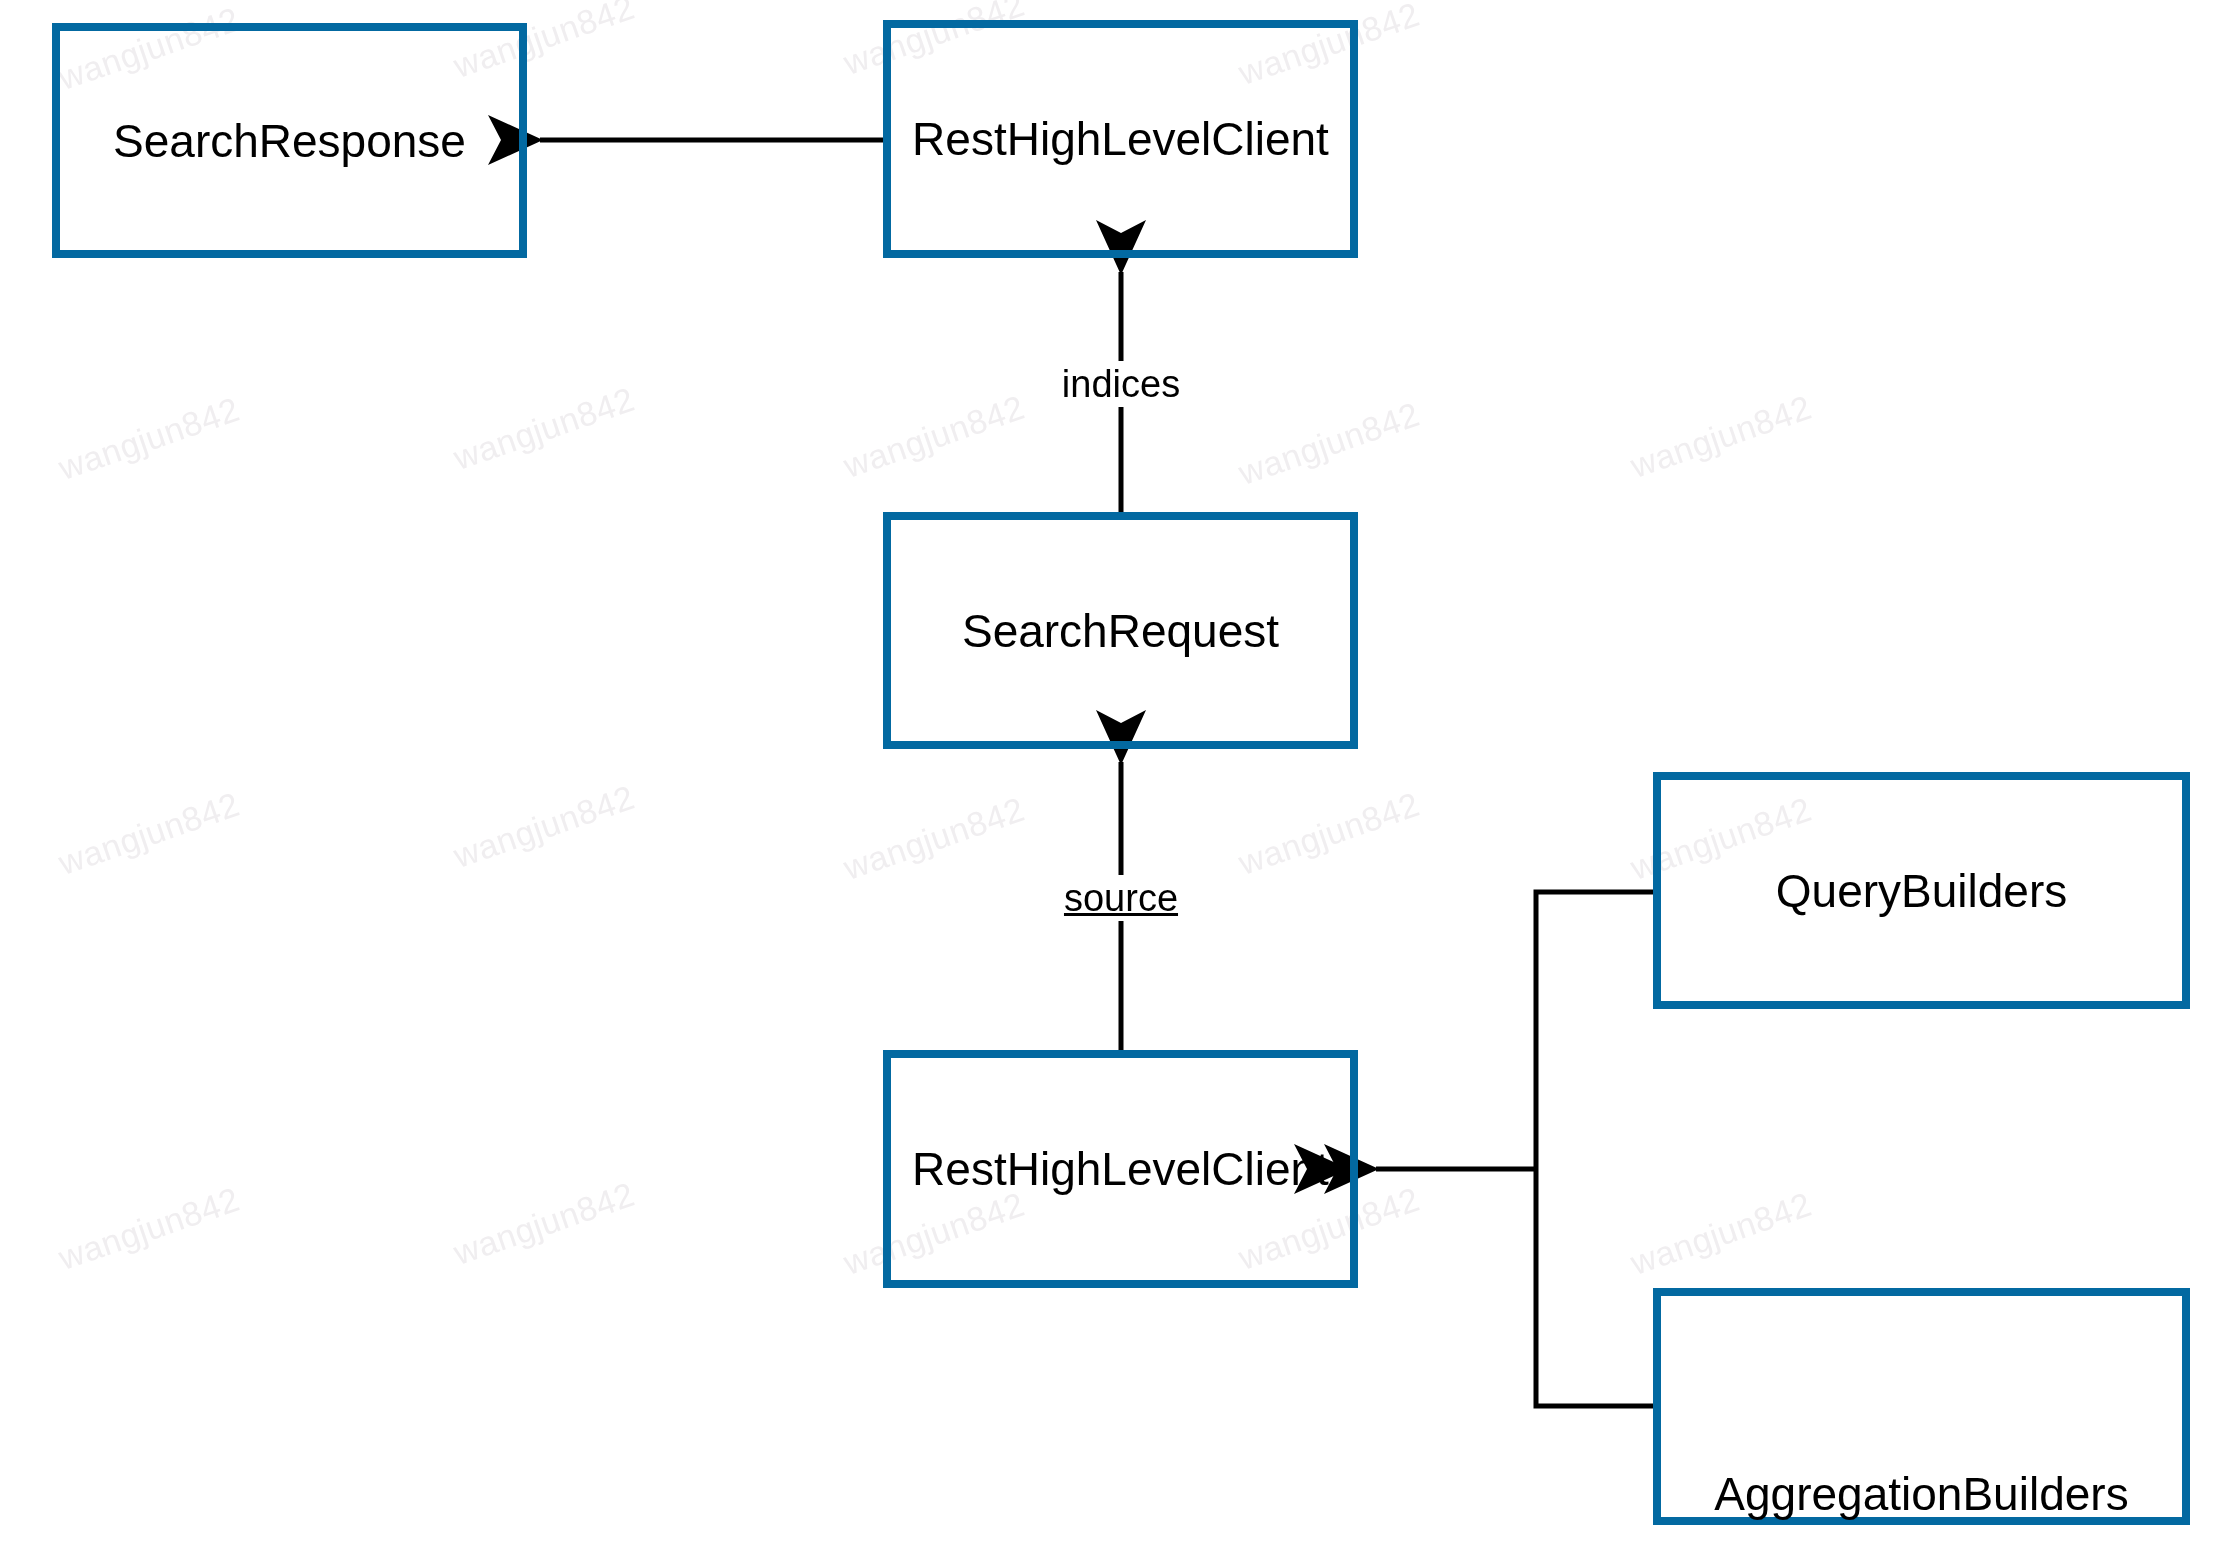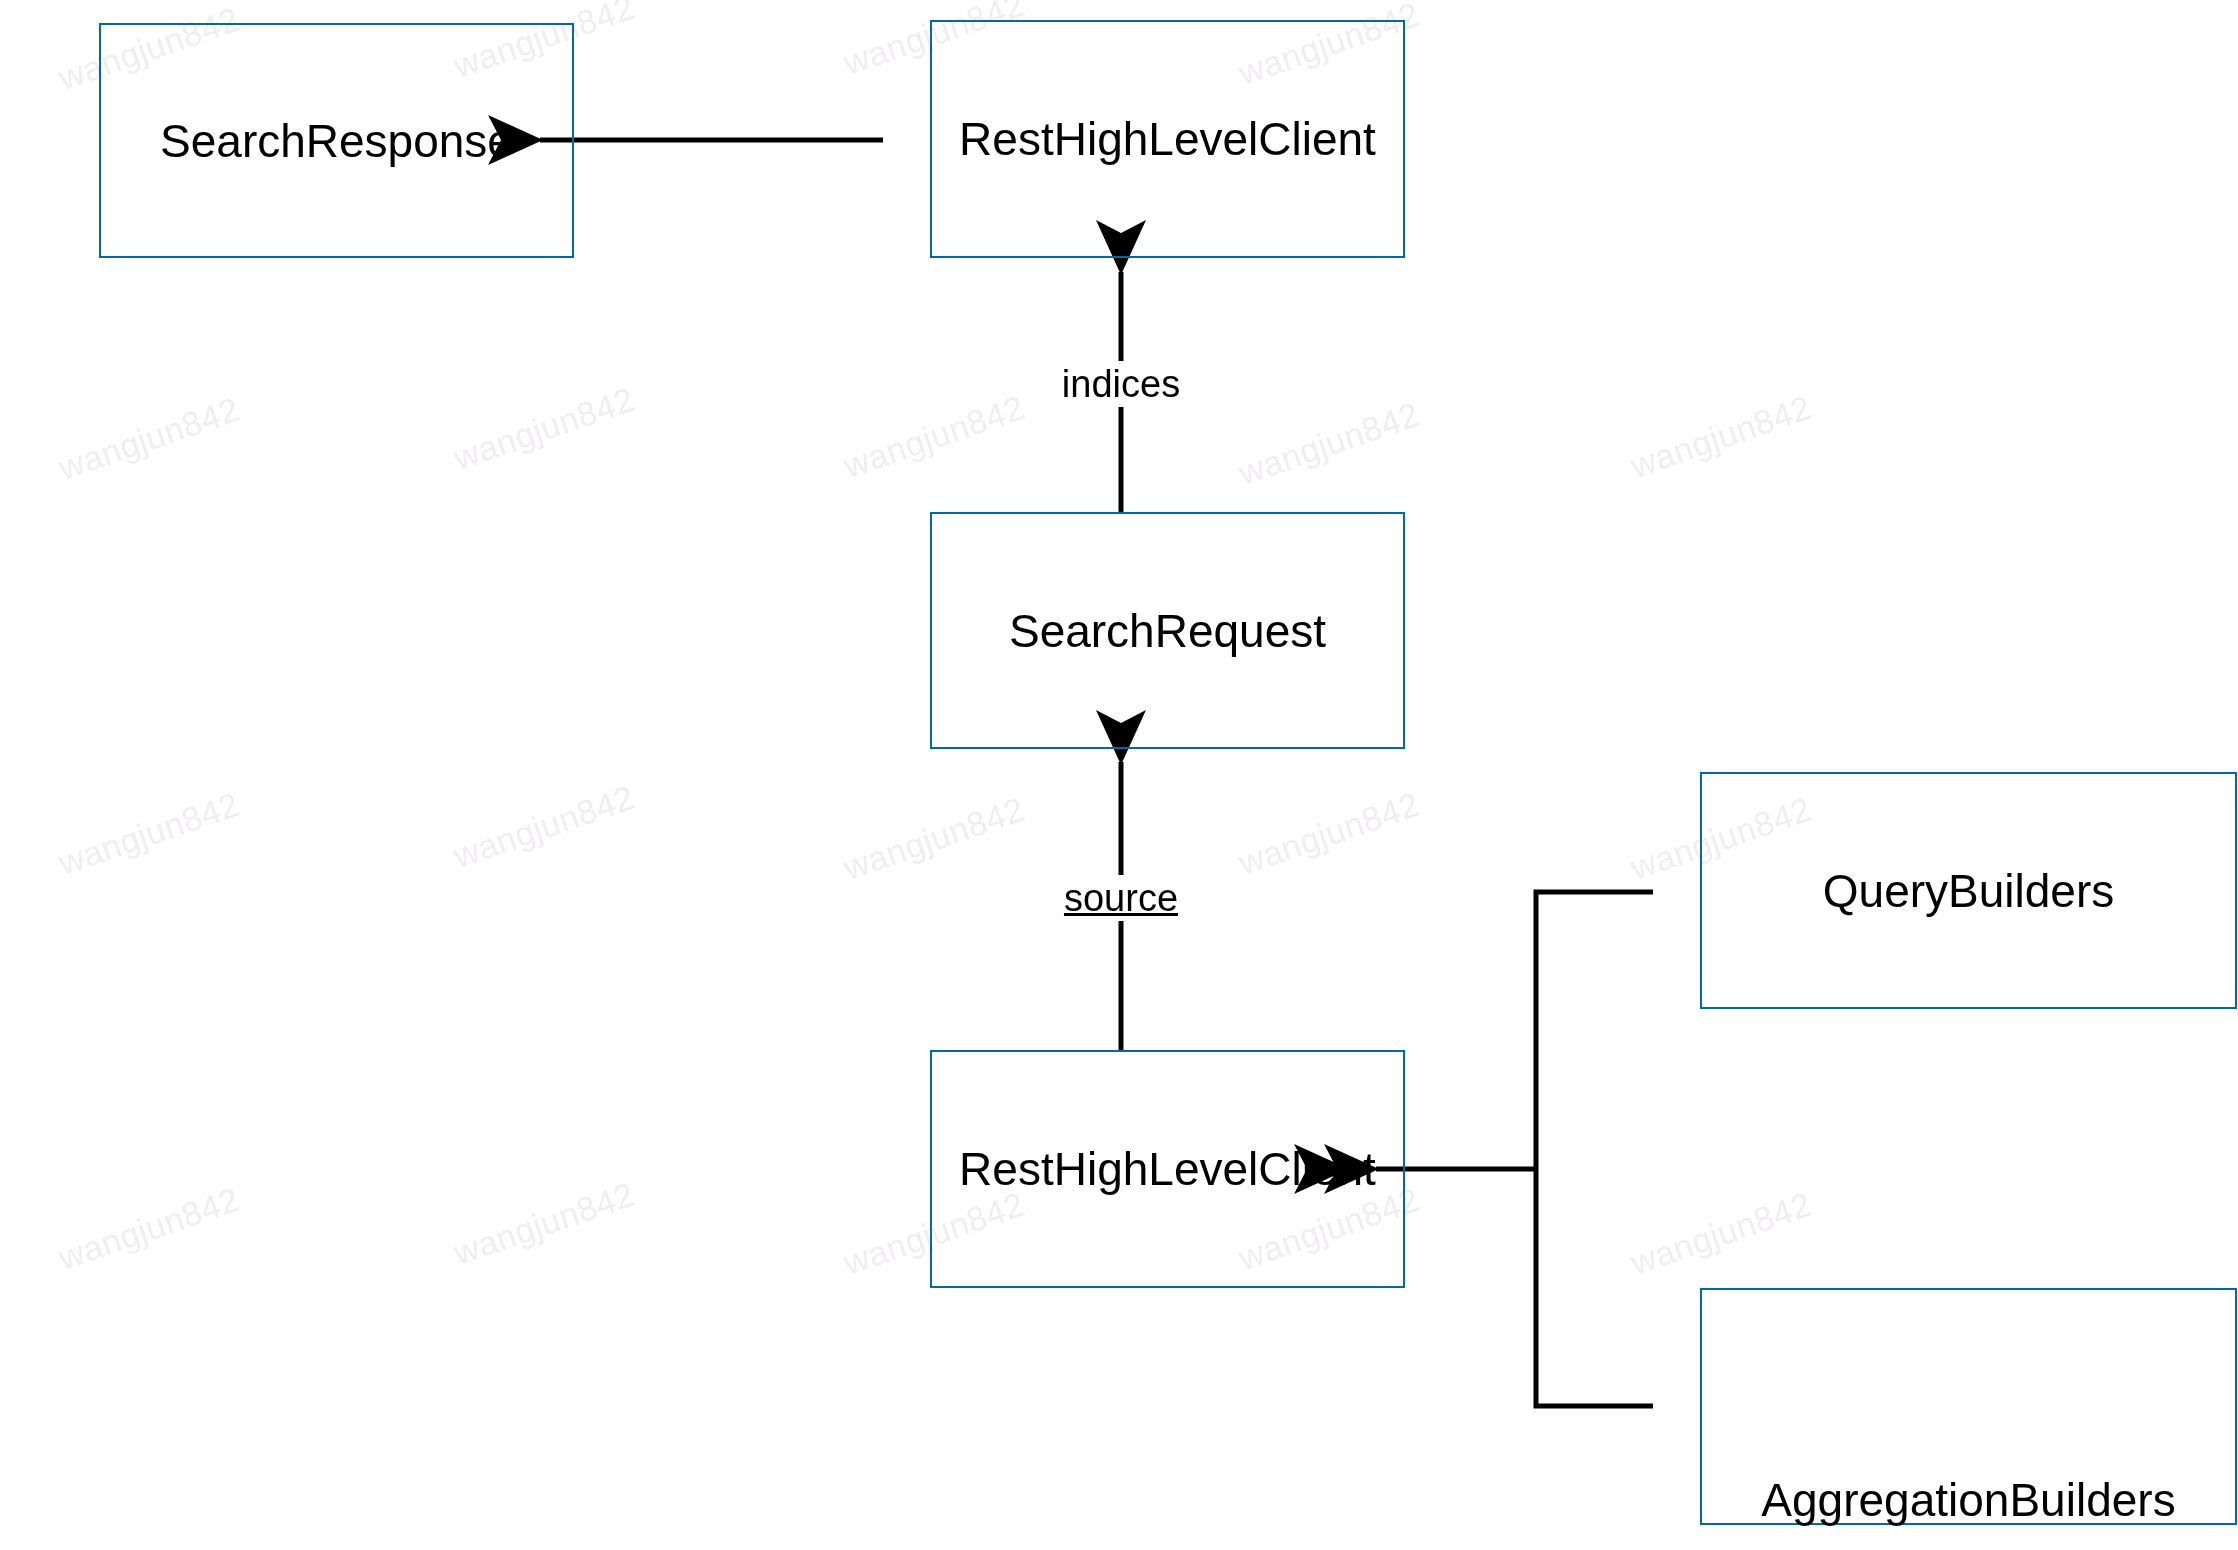--- a/index.html
+++ b/index.html
@@ -36,27 +36,26 @@
   }
   .diagram-svg {
     position: absolute;
     left: 0;
     top: 0;
     z-index: 2;
   }
   .node {
     position: absolute;
     box-sizing: border-box;
-    border: 2px solid #0369a1;
+    border: 8px solid #0369a1;
     background: transparent;
     display: flex;
     align-items: center;
     justify-content: center;
     z-index: 3;
-    margin-left: 47px;
   }
   .node-label {
     font-family: "Liberation Sans", sans-serif;
     font-size: 46px;
     color: #000000;
     line-height: 1;
     white-space: nowrap;
   }
   .edge-label {
     position: absolute;

